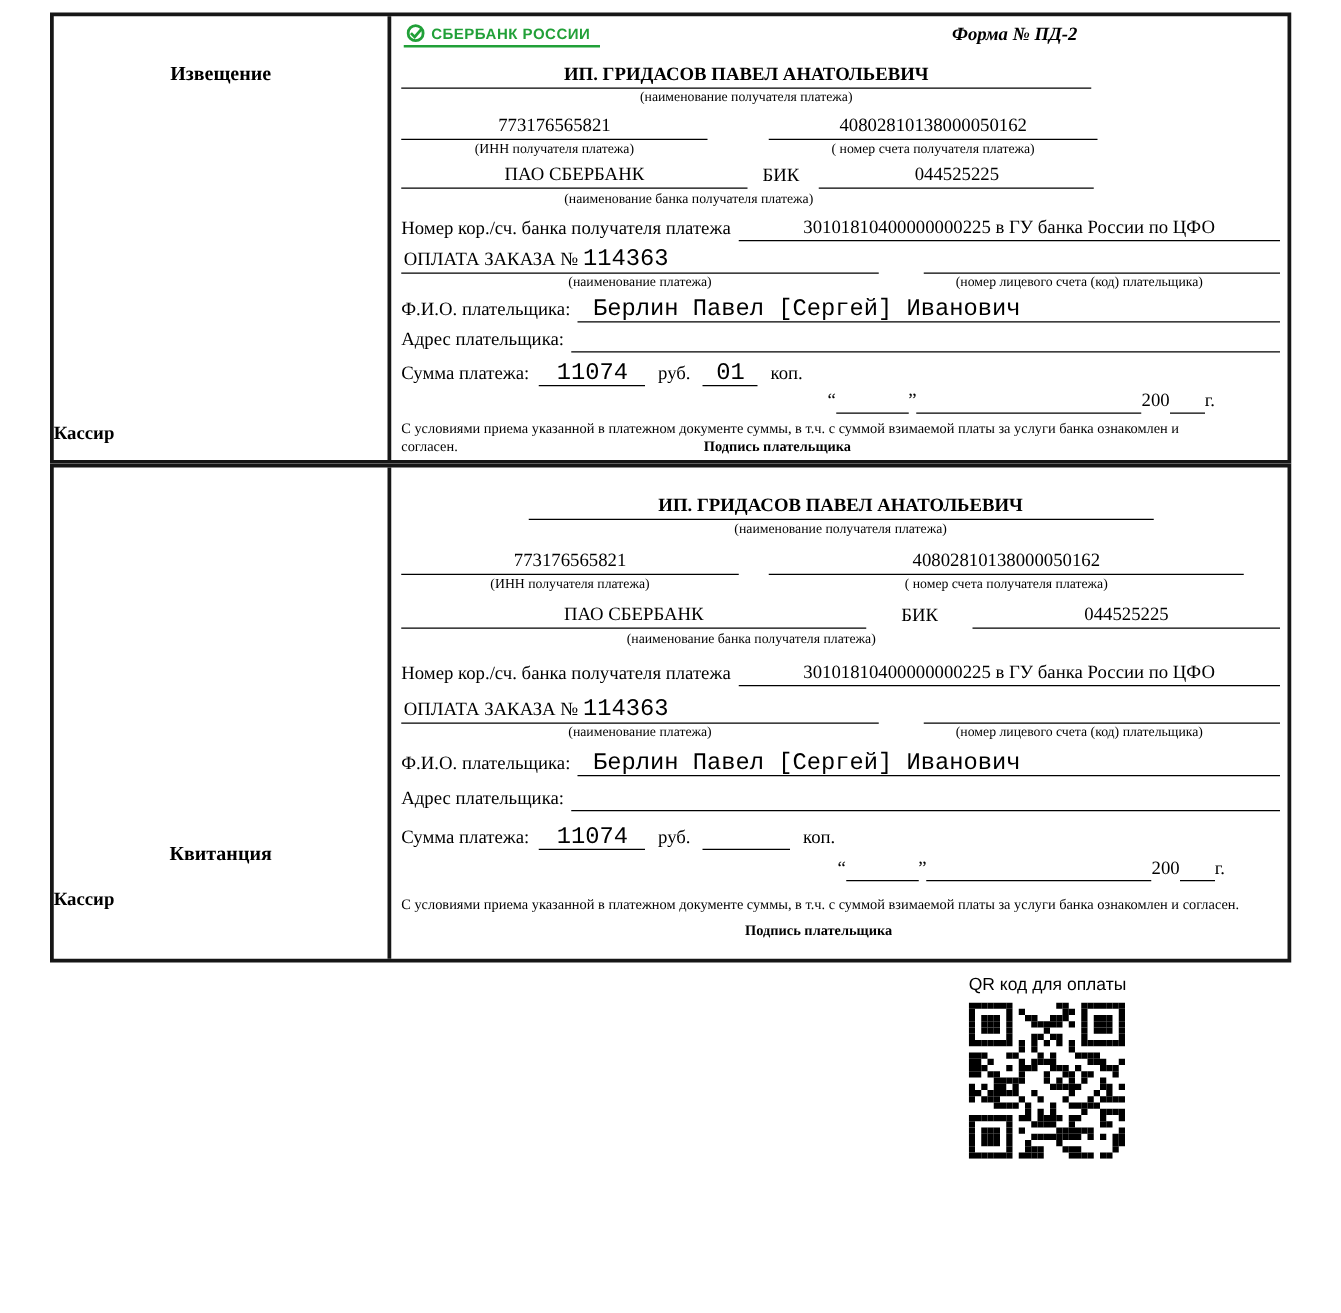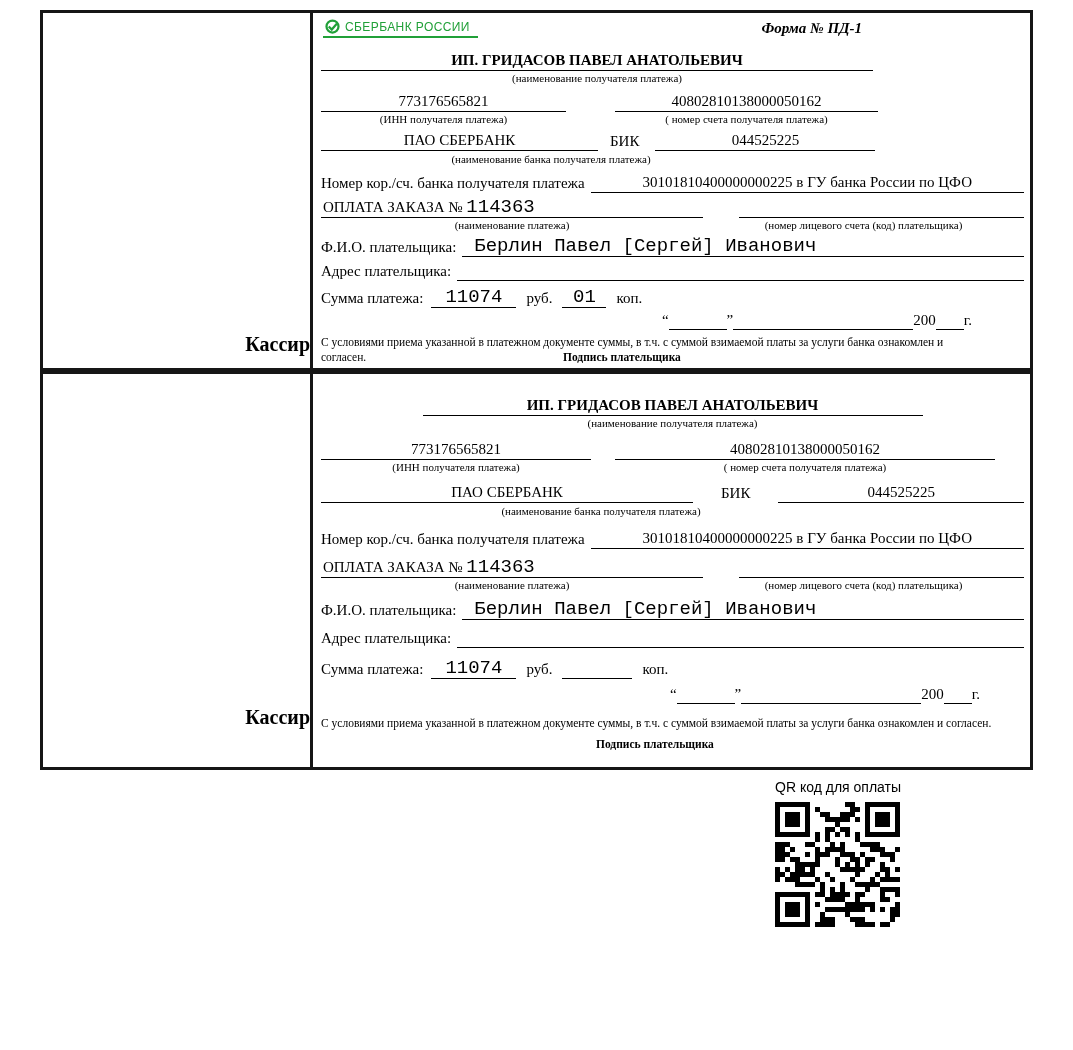--- a/index.html
+++ b/index.html
@@ -8,29 +8,29 @@
   .page{position:relative;width:1073px;height:1050px;overflow:hidden;background:#fff}
 
   .box{position:absolute;left:40px;width:993px;border:3px solid #161616;display:flex;background:#fff}
   #box-notice{top:10px;height:361px}
   #box-receipt{top:371px;height:399px}
 
   .left-col{width:270px;min-width:270px;border-right:3px solid #161616;position:relative}
   .section-label{text-align:center;font-weight:bold;font-size:16px}
   #box-notice .section-label{margin-top:38px}
   #box-receipt .section-label{position:absolute;bottom:74px;width:100%}
-  .cashier{position:absolute;width:100%;text-align:right;font-weight:bold;font-size:20px}
+  .cashier{position:absolute;width:100%;text-align:left;font-weight:bold;font-size:15px}
   #box-notice .cashier{bottom:12px}
   #box-receipt .cashier{bottom:38px}
 
   .right-col{flex:1;position:relative;padding:4px 6px 4px 8px;font-size:15px}
 
   .header-row{display:flex;justify-content:space-between;align-items:flex-start;height:32px}
   .sber-logo{display:flex;align-items:center;gap:5px;border-bottom:2px solid var(--sber-green,#21a038);padding:2px 8px 2px 2px;margin-left:2px}
-  .logo-text{color:var(--sber-green,#21a038);font-family:"Liberation Sans",sans-serif;font-weight:normal;font-size:12px;letter-spacing:.4px}
+  .logo-text{color:var(--sber-green,#21a038);font-family:"Liberation Sans",sans-serif;font-weight:bold;font-size:12px;letter-spacing:.4px}
   .form-number{font-weight:bold;font-style:italic;font-size:15px;margin-right:162px;margin-top:3px}
 
   .caption{font-size:11px;text-align:center;line-height:13px}
   .row{display:flex;align-items:flex-end}
   .grow{flex:1}
   .label{white-space:nowrap;line-height:19px}
   .value{display:block;border-bottom:1px solid #000;text-align:center;min-height:19px;line-height:19px}
   .blank-line{display:inline-block;border-bottom:1px solid #000;height:19px}
   .sans{font-family:Liberation Mono, monospace;font-size:19px}
   .left-val{text-align:left;padding-left:12px}
@@ -101,33 +101,34 @@
   .qr-block{position:absolute;left:775px;top:779px;width:160px;font-family:"Liberation Sans",sans-serif;font-size:14px}
   .qr-code{margin-top:7px;display:inline-block;line-height:0}
 </style>
 </head>
 <body>
 
 <div class="page">
 
   <div class="box" id="box-notice">
     <div class="left-col">
+      <div class="section-label">Извещение</div>
       <div class="cashier">Кассир</div>
     </div>
     <div class="right-col">
 
       <div class="header-row">
         <div class="sber-logo">
           <svg width="15" height="15" viewBox="0 0 20 20">
             <circle cx="10" cy="10" r="8" fill="none" stroke="#21a038" stroke-width="3"></circle>
             <path d="M5 10 l4 4 l7 -8" stroke="#21a038" stroke-width="3" fill="none"></path>
           </svg>
           <span class="logo-text">СБЕРБАНК РОССИИ</span>
         </div>
-        <div class="form-number">Форма № ПД-1</div>
+        <div class="form-number">Форма № ПД-2</div>
       </div>
 
       <div class="field-col recipient">
         <div class="value">ИП. ГРИДАСОВ ПАВЕЛ АНАТОЛЬЕВИЧ</div>
         <div class="caption">(наименование получателя платежа)</div>
       </div>
 
       <div class="row two-fields">
         <div class="field-col w-inn">
           <div class="value">773176565821</div>
@@ -192,20 +193,21 @@
       <div class="terms-wrap">
         <div class="terms">С условиями приема указанной в платежном документе суммы, в т.ч. с суммой взимаемой платы за услуги банка ознакомлен и согласен.</div>
         <div class="signature">Подпись плательщика</div>
       </div>
 
     </div>
   </div>
 
   <div class="box" id="box-receipt">
     <div class="left-col">
+      <div class="section-label">Квитанция</div>
       <div class="cashier">Кассир</div>
     </div>
     <div class="right-col">
 
       <div class="field-col recipient">
         <div class="value">ИП. ГРИДАСОВ ПАВЕЛ АНАТОЛЬЕВИЧ</div>
         <div class="caption">(наименование получателя платежа)</div>
       </div>
 
       <div class="row two-fields">

